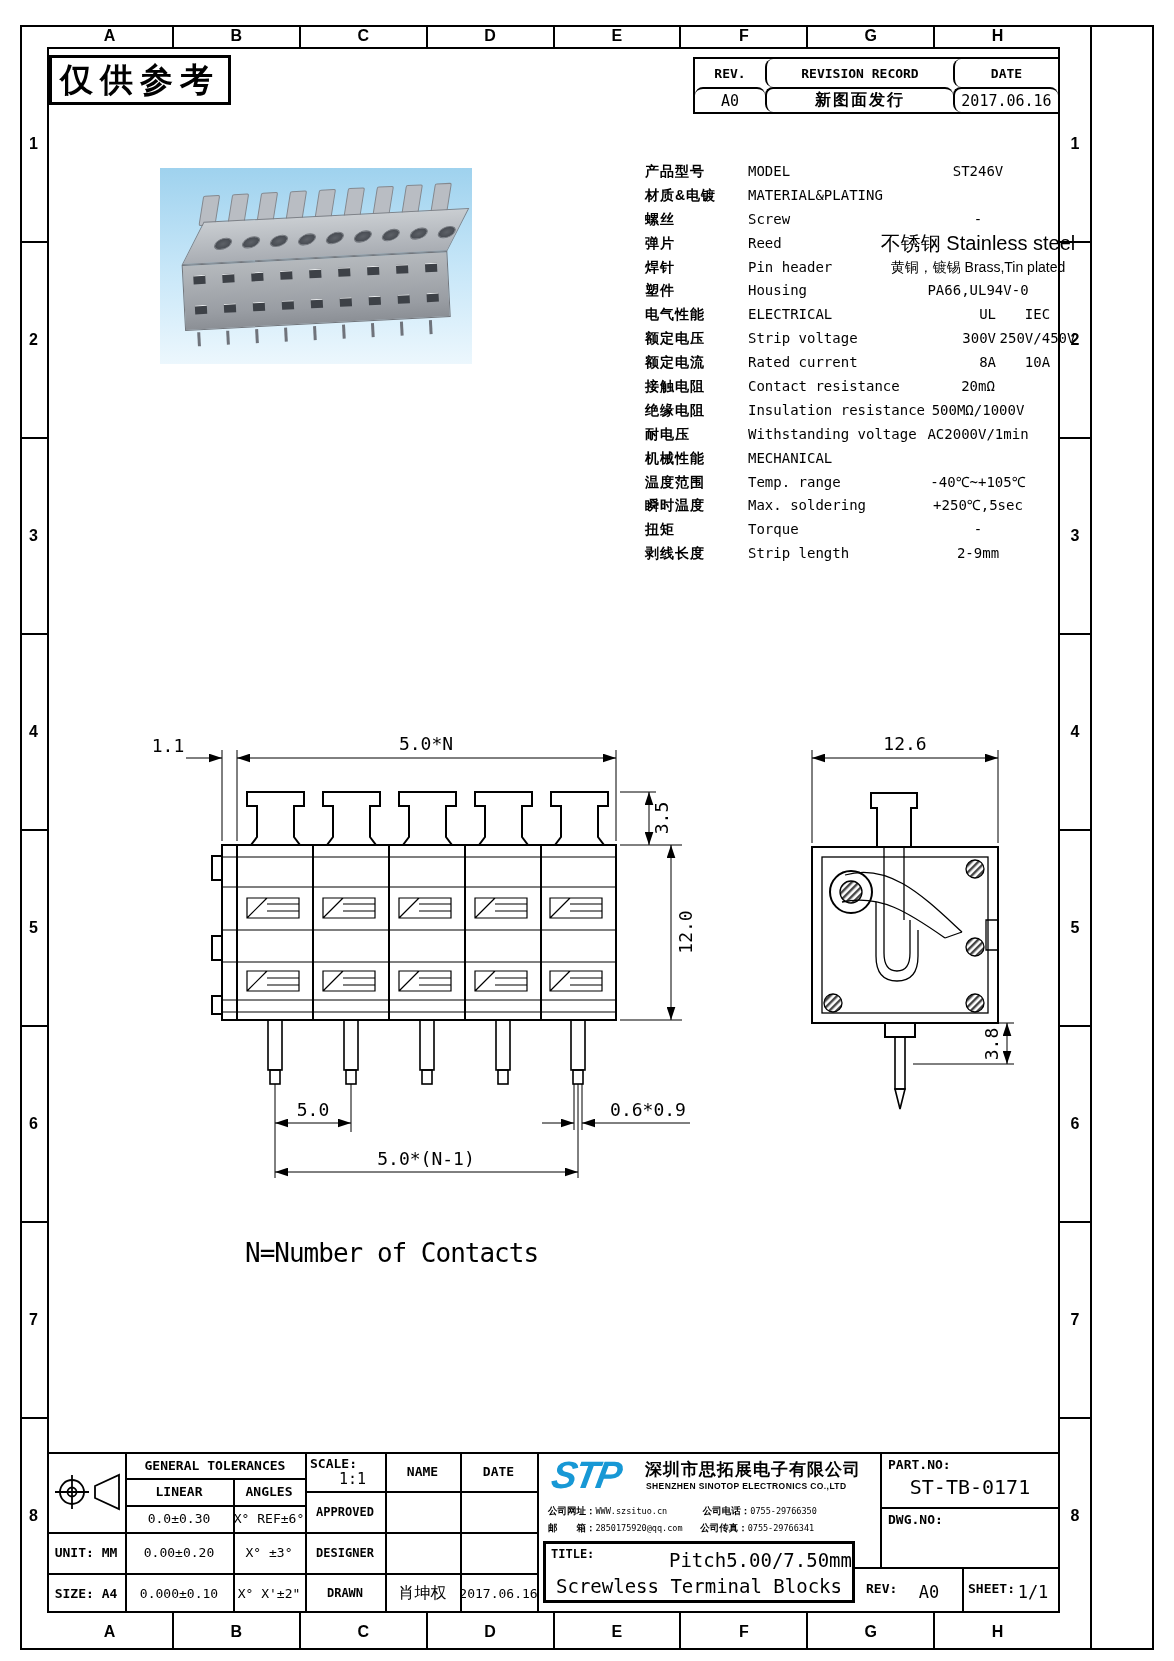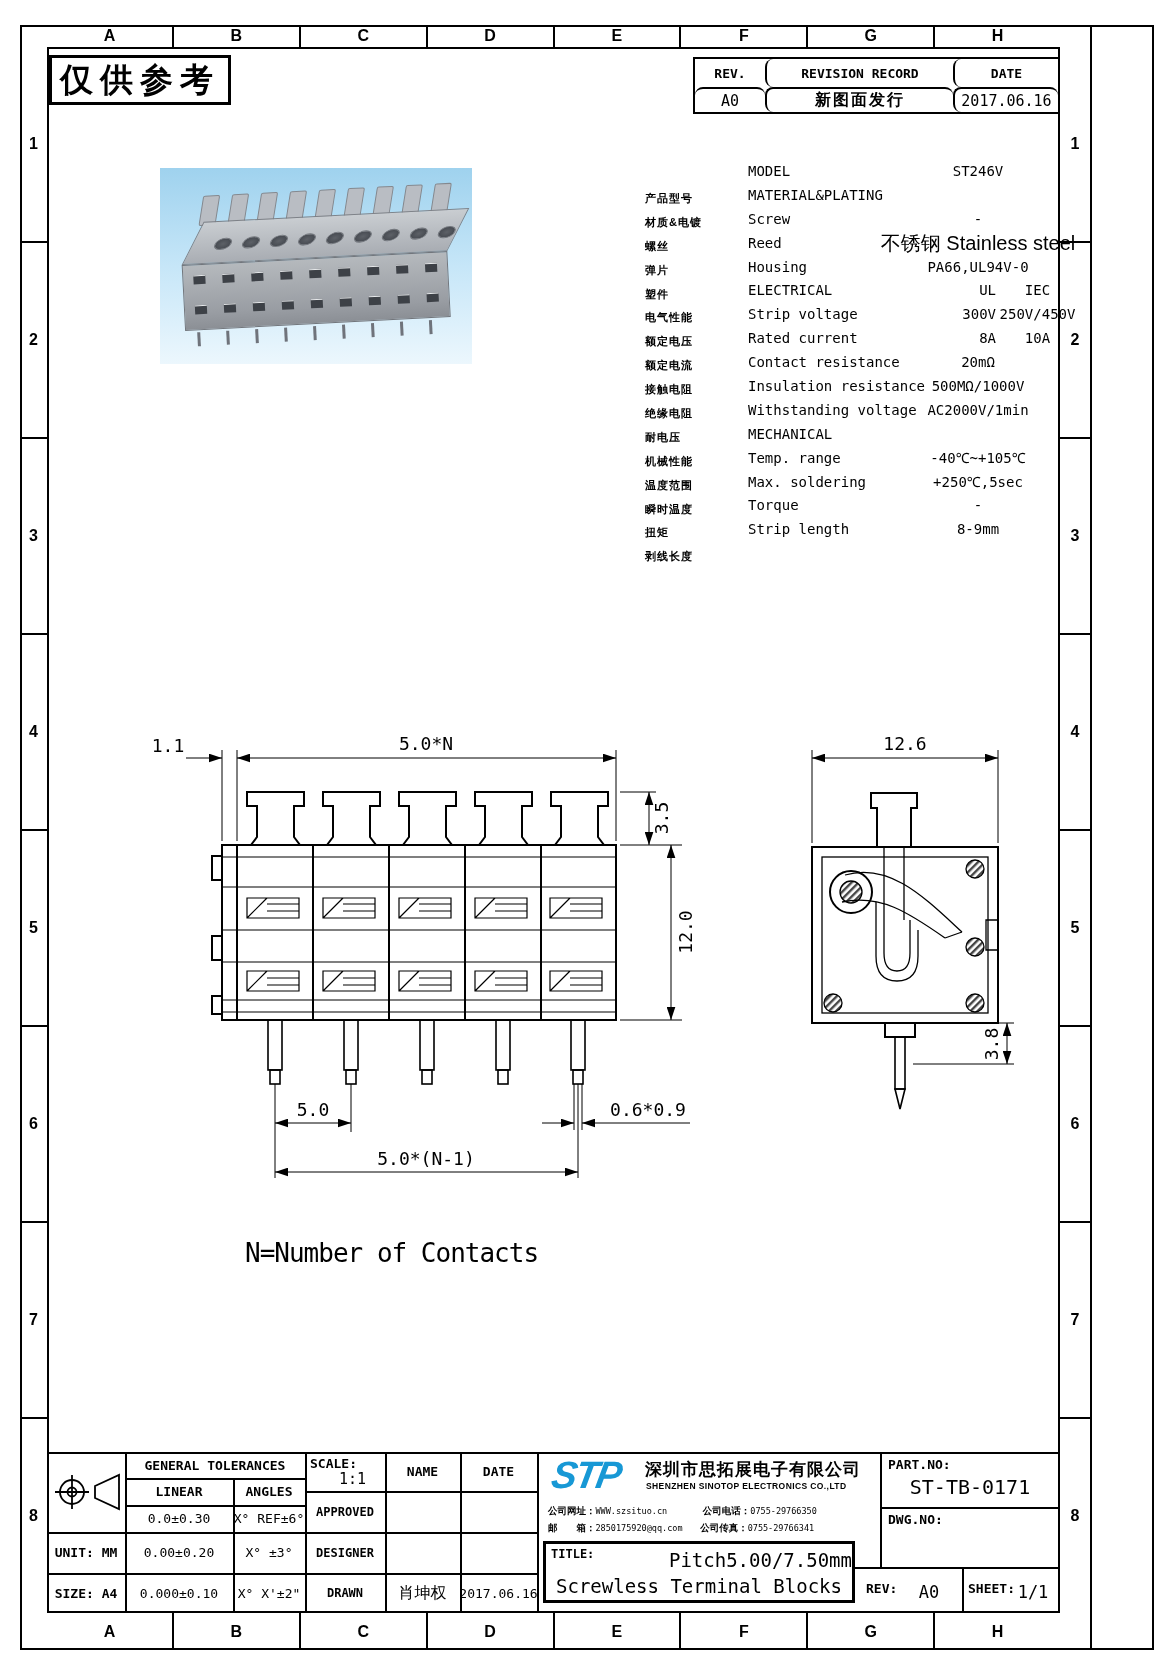--- a/index.html
+++ b/index.html
@@ -49,22 +49,22 @@
   .tb-front { position:absolute; left:6px; top:68px; width:266px; height:66px;
               background:linear-gradient(#b5b9bd,#999da3 75%,#8b8f95); border:1px solid #72767c; }
   .tb-row { position:absolute; left:10px; display:flex; gap:17px; }
   .tb-row b { width:12px; height:9px; background:#3d4147; border-top:1px solid #e8eaec; }
   .tb-pins { position:absolute; left:18px; top:136px; display:flex; gap:26px; }
   .tb-pins u { width:3px; height:14px; background:#6f737b; display:block; }
 
   
   .spec { position:absolute; left:645px; top:160px; width:448px; }
   .spec-row { position:relative; height:23.9px; line-height:23.9px; font-size:14px; }
-  .s-cn { position:absolute; left:0; width:102px; font-weight:bold; font-size:11px;
-          font-family:"Liberation Sans","DejaVu Sans",sans-serif; letter-spacing:1px; white-space:nowrap;margin-top:27px;}
+  .s-cn { position:absolute; left:0; width:102px; font-weight:bold; font-size:14px;
+          font-family:"Liberation Sans","DejaVu Sans",sans-serif; letter-spacing:1px; white-space:nowrap;}
   .s-en { position:absolute; left:103px; white-space:nowrap; }
   .s-v1 { position:absolute; left:255px; width:96px; text-align:right; }
   .s-v2 { position:absolute; left:340px; width:105px; text-align:center; }
   .s-vc { position:absolute; left:218px; width:230px; text-align:center; white-space:nowrap; }
 
   .dimtxt { font:18px "DejaVu Sans Mono",monospace; fill:#000; }
   .note { position:absolute; left:245px; top:1238px; font-size:26px; letter-spacing:-1px; white-space:nowrap; }
 
   
   .lbl { font:bold 13px "DejaVu Sans Mono",monospace; }
@@ -215,20 +215,25 @@
         <span class="s-cn">螺丝</span>
         <span class="s-en">Screw</span>
         <span class="s-vc">-</span>
       </div>
     <div class="spec-row">
         <span class="s-cn">弹片</span>
         <span class="s-en">Reed</span>
         <span class="s-vc cjk" style="font-size:20px">不锈钢 Stainless steel</span>
       </div>
     <div class="spec-row">
+        <span class="s-cn">焊针</span>
+        <span class="s-en">Pin header</span>
+        <span class="s-vc cjk" style="font-size:14px">黄铜，镀锡 Brass,Tin plated</span>
+      </div>
+    <div class="spec-row">
         <span class="s-cn">塑件</span>
         <span class="s-en">Housing</span>
         <span class="s-vc">PA66,UL94V-0</span>
       </div>
     <div class="spec-row">
         <span class="s-cn">电气性能</span>
         <span class="s-en">ELECTRICAL</span>
         <span class="s-v1">UL</span>
         <span class="s-v2">IEC</span>
       </div>
@@ -275,21 +280,21 @@
         <span class="s-vc">+250℃,5sec</span>
       </div>
     <div class="spec-row">
         <span class="s-cn">扭矩</span>
         <span class="s-en">Torque</span>
         <span class="s-vc">-</span>
       </div>
     <div class="spec-row">
         <span class="s-cn">剥线长度</span>
         <span class="s-en">Strip length</span>
-        <span class="s-vc">8-9mm</span>
+        <span class="s-vc">2-9mm</span>
       </div>
   </div>
 
   <svg class="abs" style="left:140px;top:690px" width="880" height="545" viewBox="140 690 880 545">
     <defs>
       <marker id="ar" viewBox="0 0 12 8" refX="12" refY="4" markerWidth="13" markerHeight="9" orient="auto-start-reverse">
         <path d="M0,0L12,4L0,8Z" fill="#000"></path>
       </marker>
       <pattern id="hatch" width="5" height="5" patternUnits="userSpaceOnUse" patternTransform="rotate(45)">
         <rect width="5" height="5" fill="#fff"></rect>

